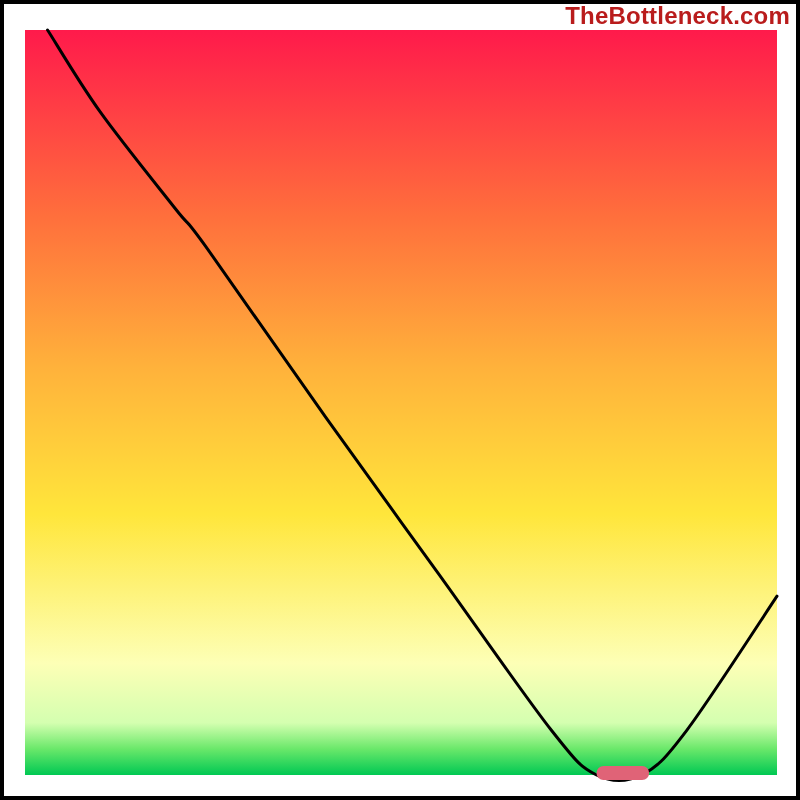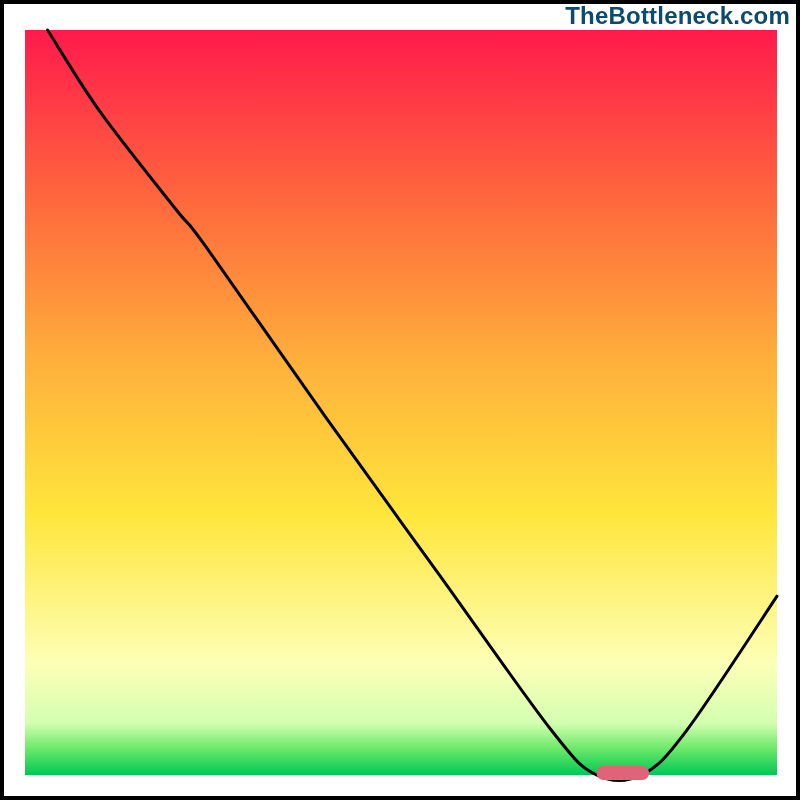--- a/index.html
+++ b/index.html
@@ -20,21 +20,21 @@
     left: 0;
     top: 0;
   }
   .watermark {
     position: absolute;
     top: 2px;
     right: 10px;
     font-family: Arial, Helvetica, sans-serif;
     font-size: 24px;
     font-weight: bold;
-    color: #0c4a6e;
+    color: #b91c1c;
     letter-spacing: 0.2px;
     pointer-events: none;
   }
 </style>
 </head>
 <body>
 
 <div class="stage">
 
   <svg width="800" height="800" viewBox="0 0 800 800">

